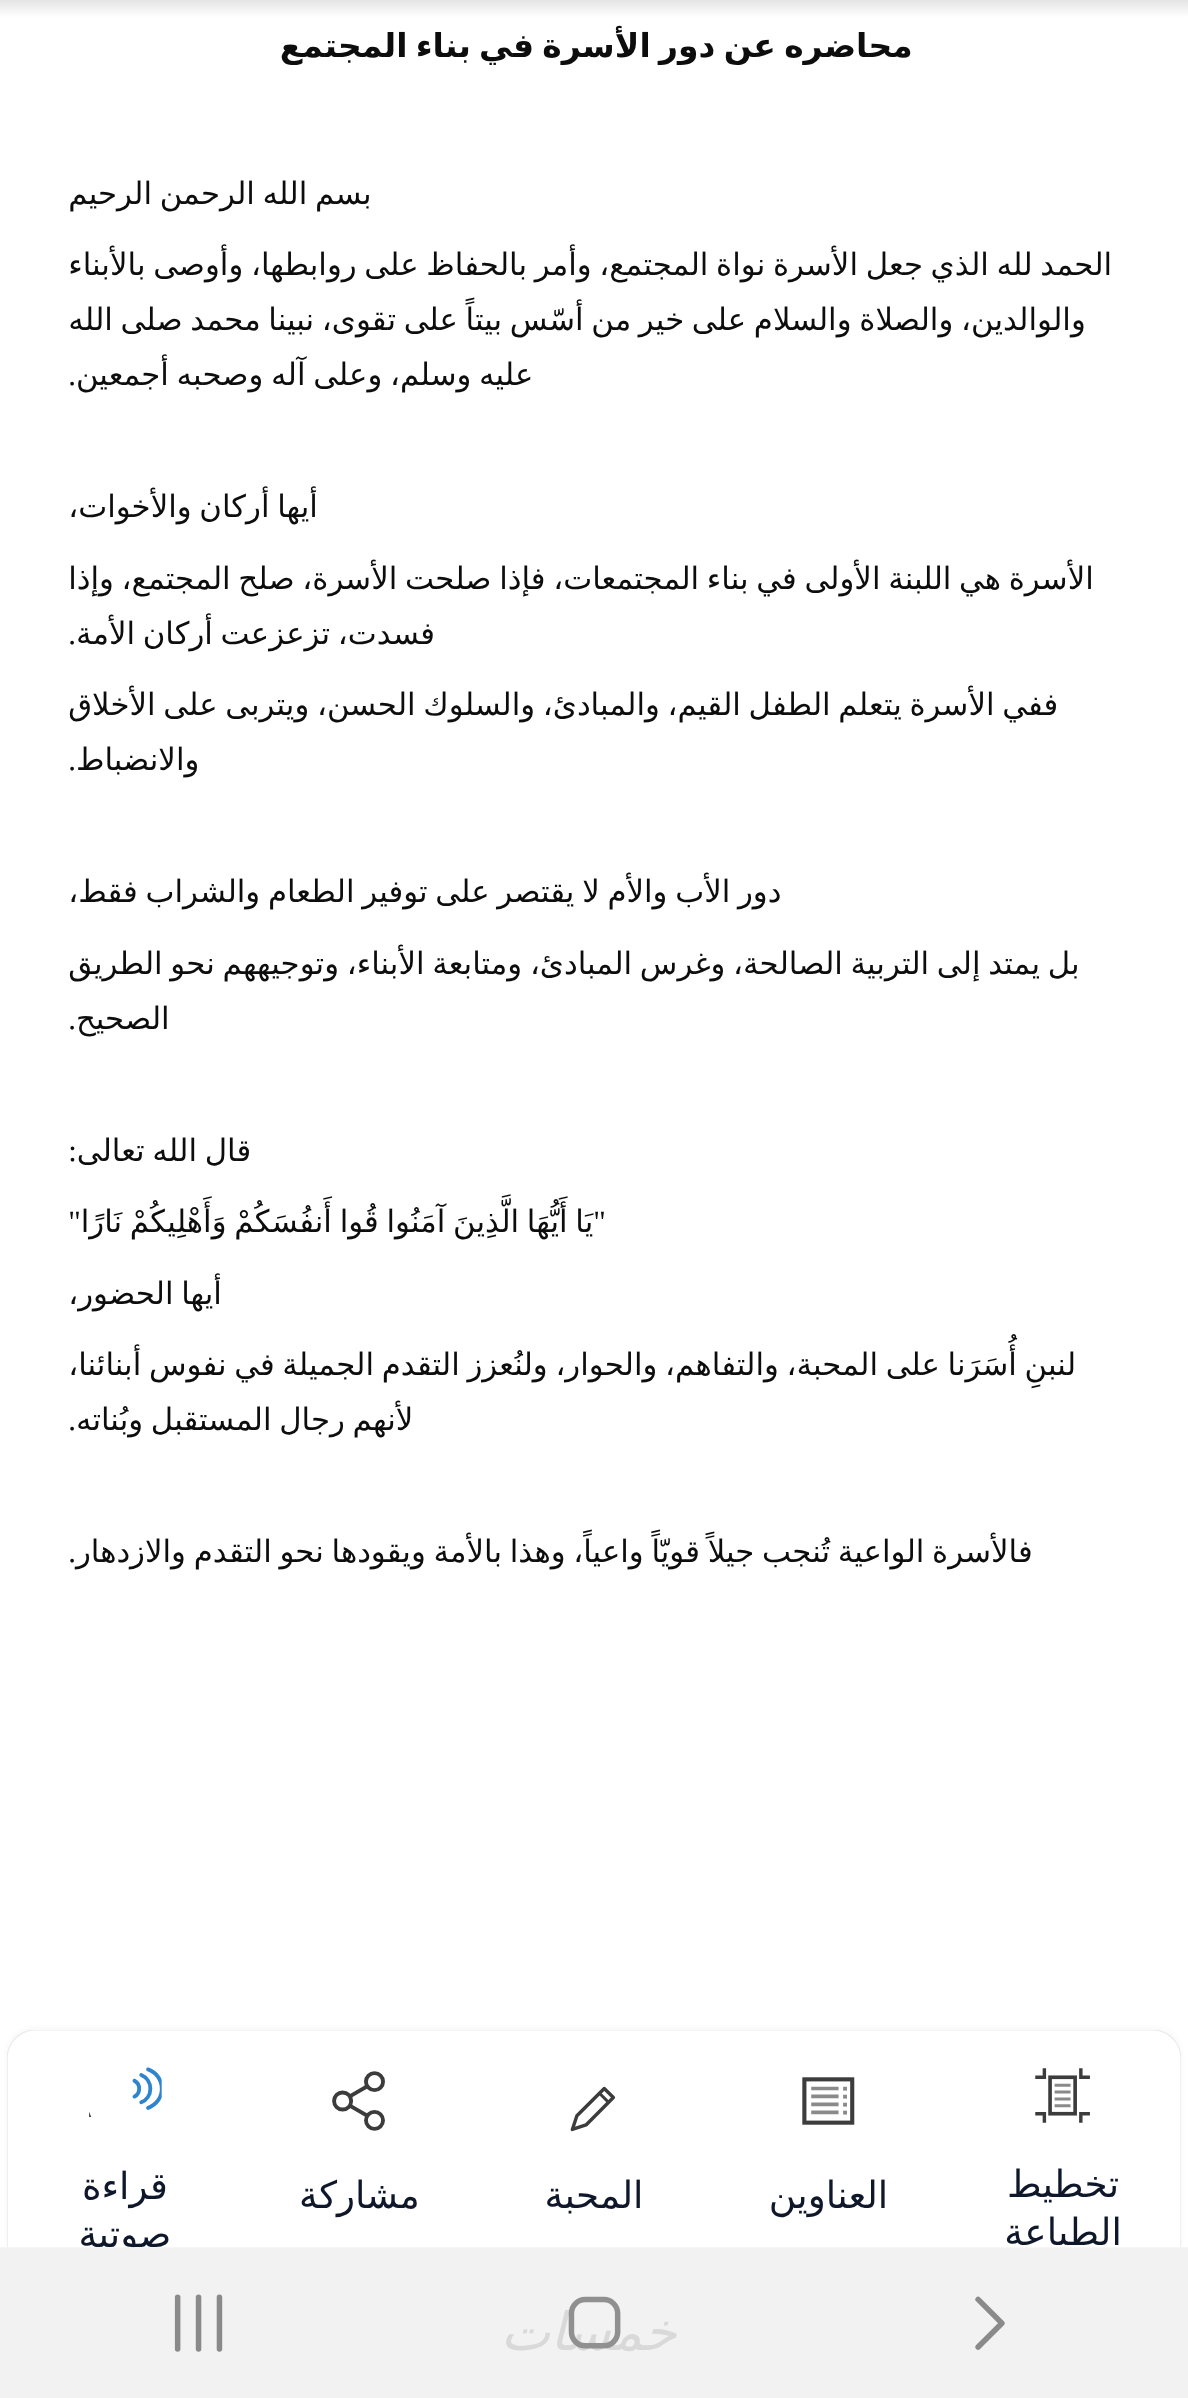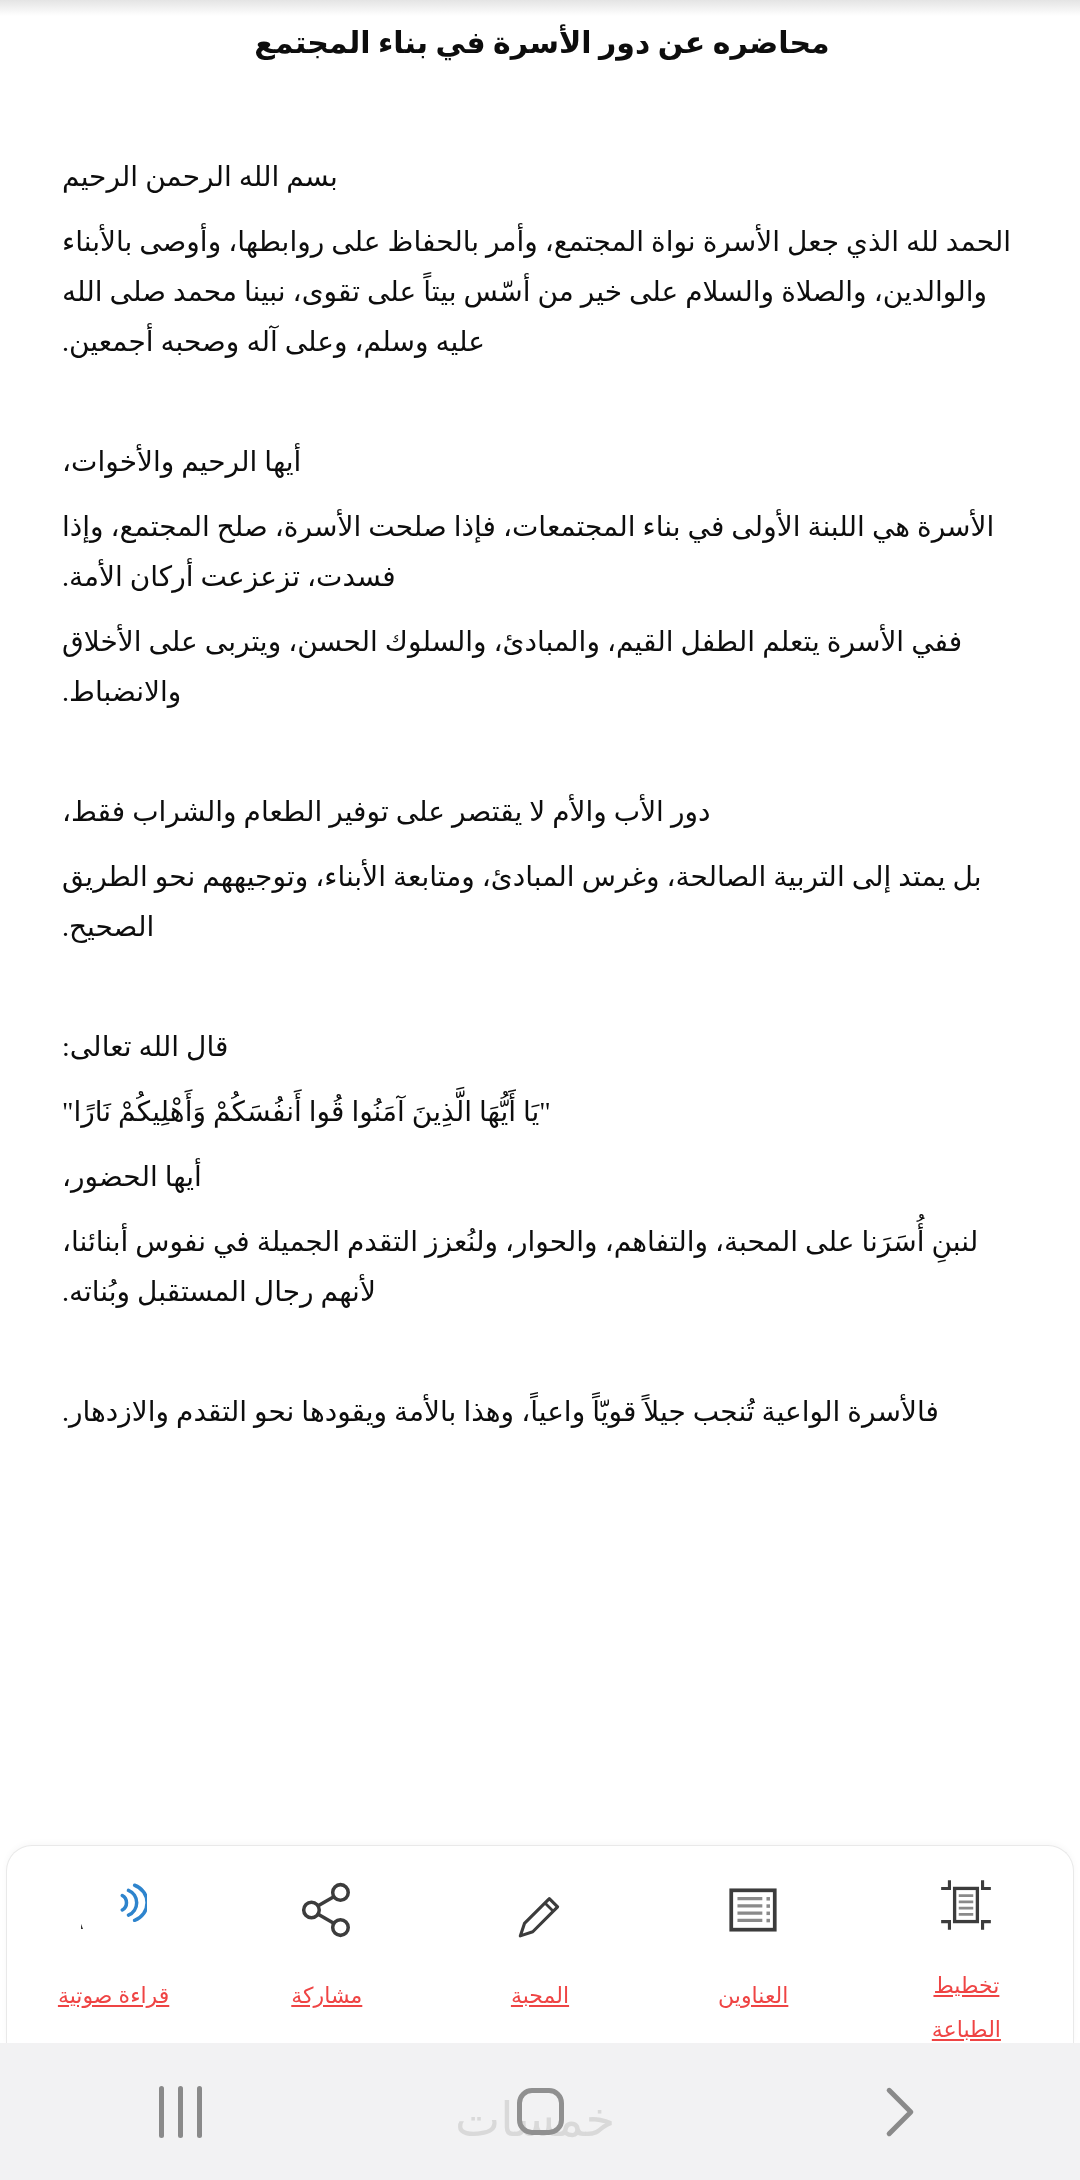--- a/index.html
+++ b/index.html
@@ -57,33 +57,33 @@
     padding-top: 30px;
     display: flex;
     flex-direction: column;
     align-items: center;
     cursor: pointer;
     font-family: "Liberation Sans", "DejaVu Sans", sans-serif;
   }
   .tb-icon { height: 68px; display: flex; align-items: center; justify-content: center; }
   .tb-label {
     margin-top: 30px;
-    font-size: 22px;
+    font-size: 34px;
     line-height: 44px;
-    color: #ef4444;
+    color: #0f172a;
     text-align: center;
     max-width: 130px;
-    text-decoration: underline;
   }
 
   
   .navbar {
     position: absolute; left: 0; right: 0; bottom: 0; height: 137px;
     background: #f2f2f3;
     display: flex;
+    font-style: italic;
   }
   .nav-zone {
     flex: 1;
     display: flex; align-items: center; justify-content: center;
     position: relative; z-index: 1;
     cursor: pointer;
   }
   .watermark {
     position: absolute;
     left: 455px; top: 48px;
@@ -105,21 +105,21 @@
 </style>
 </head>
 <body>
 
 <div class="top-fade"></div>
 
 <main class="doc">
   <h1 class="doc-title">محاضره عن دور الأسرة في بناء المجتمع</h1>
   <p>بسم الله الرحمن الرحيم</p>
   <p class="sgap">الحمد لله الذي جعل الأسرة نواة المجتمع، وأمر بالحفاظ على روابطها، وأوصى بالأبناء والوالدين، والصلاة والسلام على خير من أسّس بيتاً على تقوى، نبينا محمد صلى الله عليه وسلم، وعلى آله وصحبه أجمعين.</p>
-  <p>أيها الرحيم والأخوات،</p>
+  <p>أيها أركان والأخوات،</p>
   <p>الأسرة هي اللبنة الأولى في بناء المجتمعات، فإذا صلحت الأسرة، صلح المجتمع، وإذا فسدت، تزعزعت أركان الأمة.</p>
   <p class="sgap">ففي الأسرة يتعلم الطفل القيم، والمبادئ، والسلوك الحسن، ويتربى على الأخلاق والانضباط.</p>
   <p>دور الأب والأم لا يقتصر على توفير الطعام والشراب فقط،</p>
   <p class="sgap">بل يمتد إلى التربية الصالحة، وغرس المبادئ، ومتابعة الأبناء، وتوجيههم نحو الطريق الصحيح.</p>
   <p>قال الله تعالى:</p>
   <p>"يَا أَيُّهَا الَّذِينَ آمَنُوا قُوا أَنفُسَكُمْ وَأَهْلِيكُمْ نَارًا"</p>
   <p>أيها الحضور،</p>
   <p class="sgap">لنبنِ أُسَرَنا على المحبة، والتفاهم، والحوار، ولنُعزز التقدم الجميلة في نفوس أبنائنا، لأنهم رجال المستقبل وبُناته.</p>
   <p class="sgap">فالأسرة الواعية تُنجب جيلاً قويّاً واعياً، وهذا بالأمة ويقودها نحو التقدم والازدهار.</p>
 </main>

